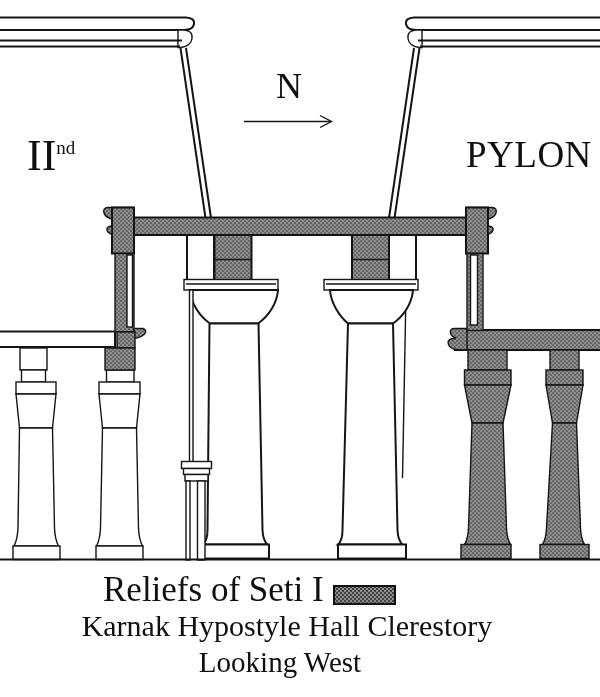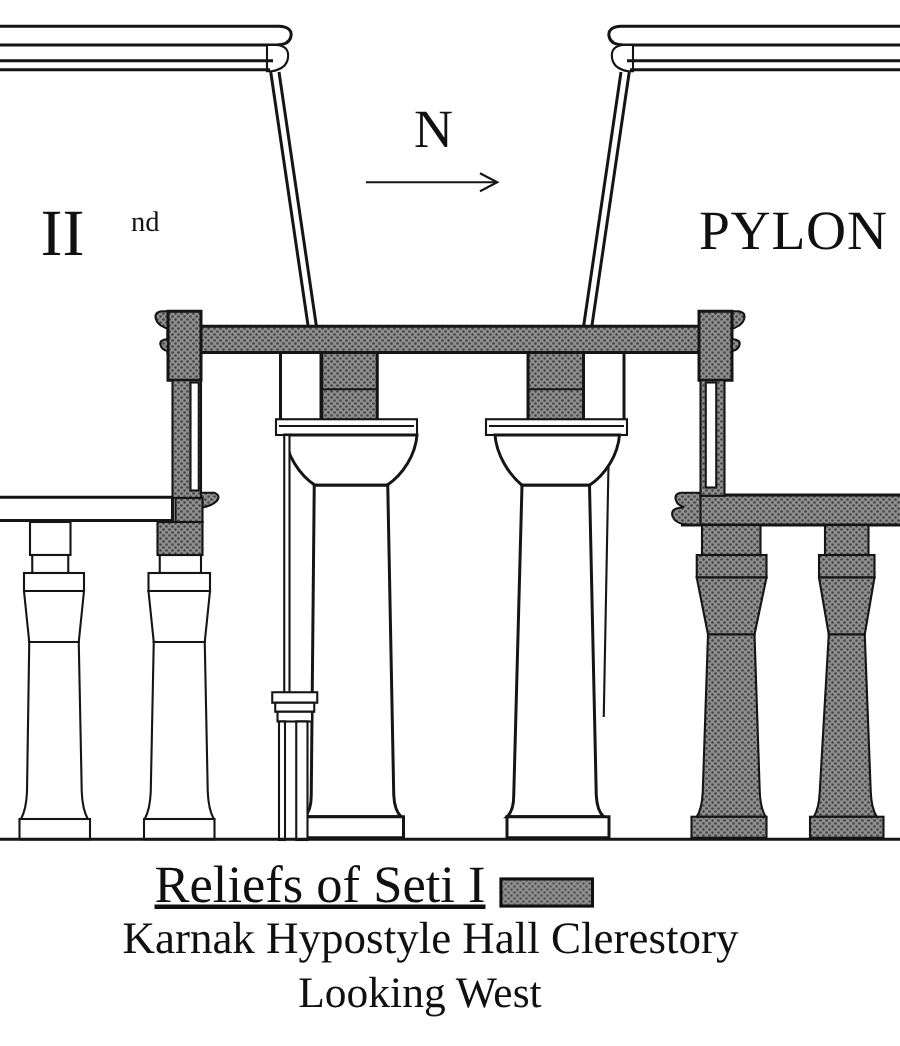--- a/index.html
+++ b/index.html
@@ -7,24 +7,24 @@
     position:relative;width:600px;height:697px;background:#ffffff;
     font-family:"Liberation Serif", serif;color:#101010;overflow:hidden;
   }
   .stage svg{position:absolute;left:0;top:0;}
   .w{fill:#ffffff;stroke:#151515;stroke-width:2;}
   .d{fill:url(#stip);stroke:#151515;stroke-width:2;}
   .ln{stroke:#151515;stroke-width:2;fill:none;}
   .thin{stroke-width:1.4;}
   .lbl{position:absolute;white-space:nowrap;line-height:1;}
   #lbl-ii{left:27px;top:134px;font-size:44px;}
-  #lbl-ii sup{font-size:19px;vertical-align:super;margin-left:31px;}
+  #lbl-ii sup{font-size:19px;vertical-align:super;}
   #lbl-n{left:276px;top:68px;font-size:36px;}
   #lbl-pylon{left:466px;top:136px;font-size:37px;letter-spacing:0.5px;}
-  #lbl-reliefs{left:103px;top:572px;font-size:35px;text-decoration:underline;}
+  #lbl-reliefs{left:103px;top:572px;font-size:35px;}
   #legend-swatch{
     position:absolute;left:333px;top:585px;width:59px;height:16px;
     border:2.5px solid #101010;background-color:#8e8e8e;
     background-image:radial-gradient(#424242 27%, rgba(0,0,0,0) 28%),
                      radial-gradient(#424242 27%, rgba(0,0,0,0) 28%);
     background-size:4px 4px;background-position:0 0,2px 2px;
   }
   #cap1{left:0;top:611px;width:600px;text-align:center;font-size:30px;transform:translateX(-13px);}
   #cap2{left:0;top:648px;width:600px;text-align:center;font-size:29px;transform:translateX(-20px);}
 </style>

